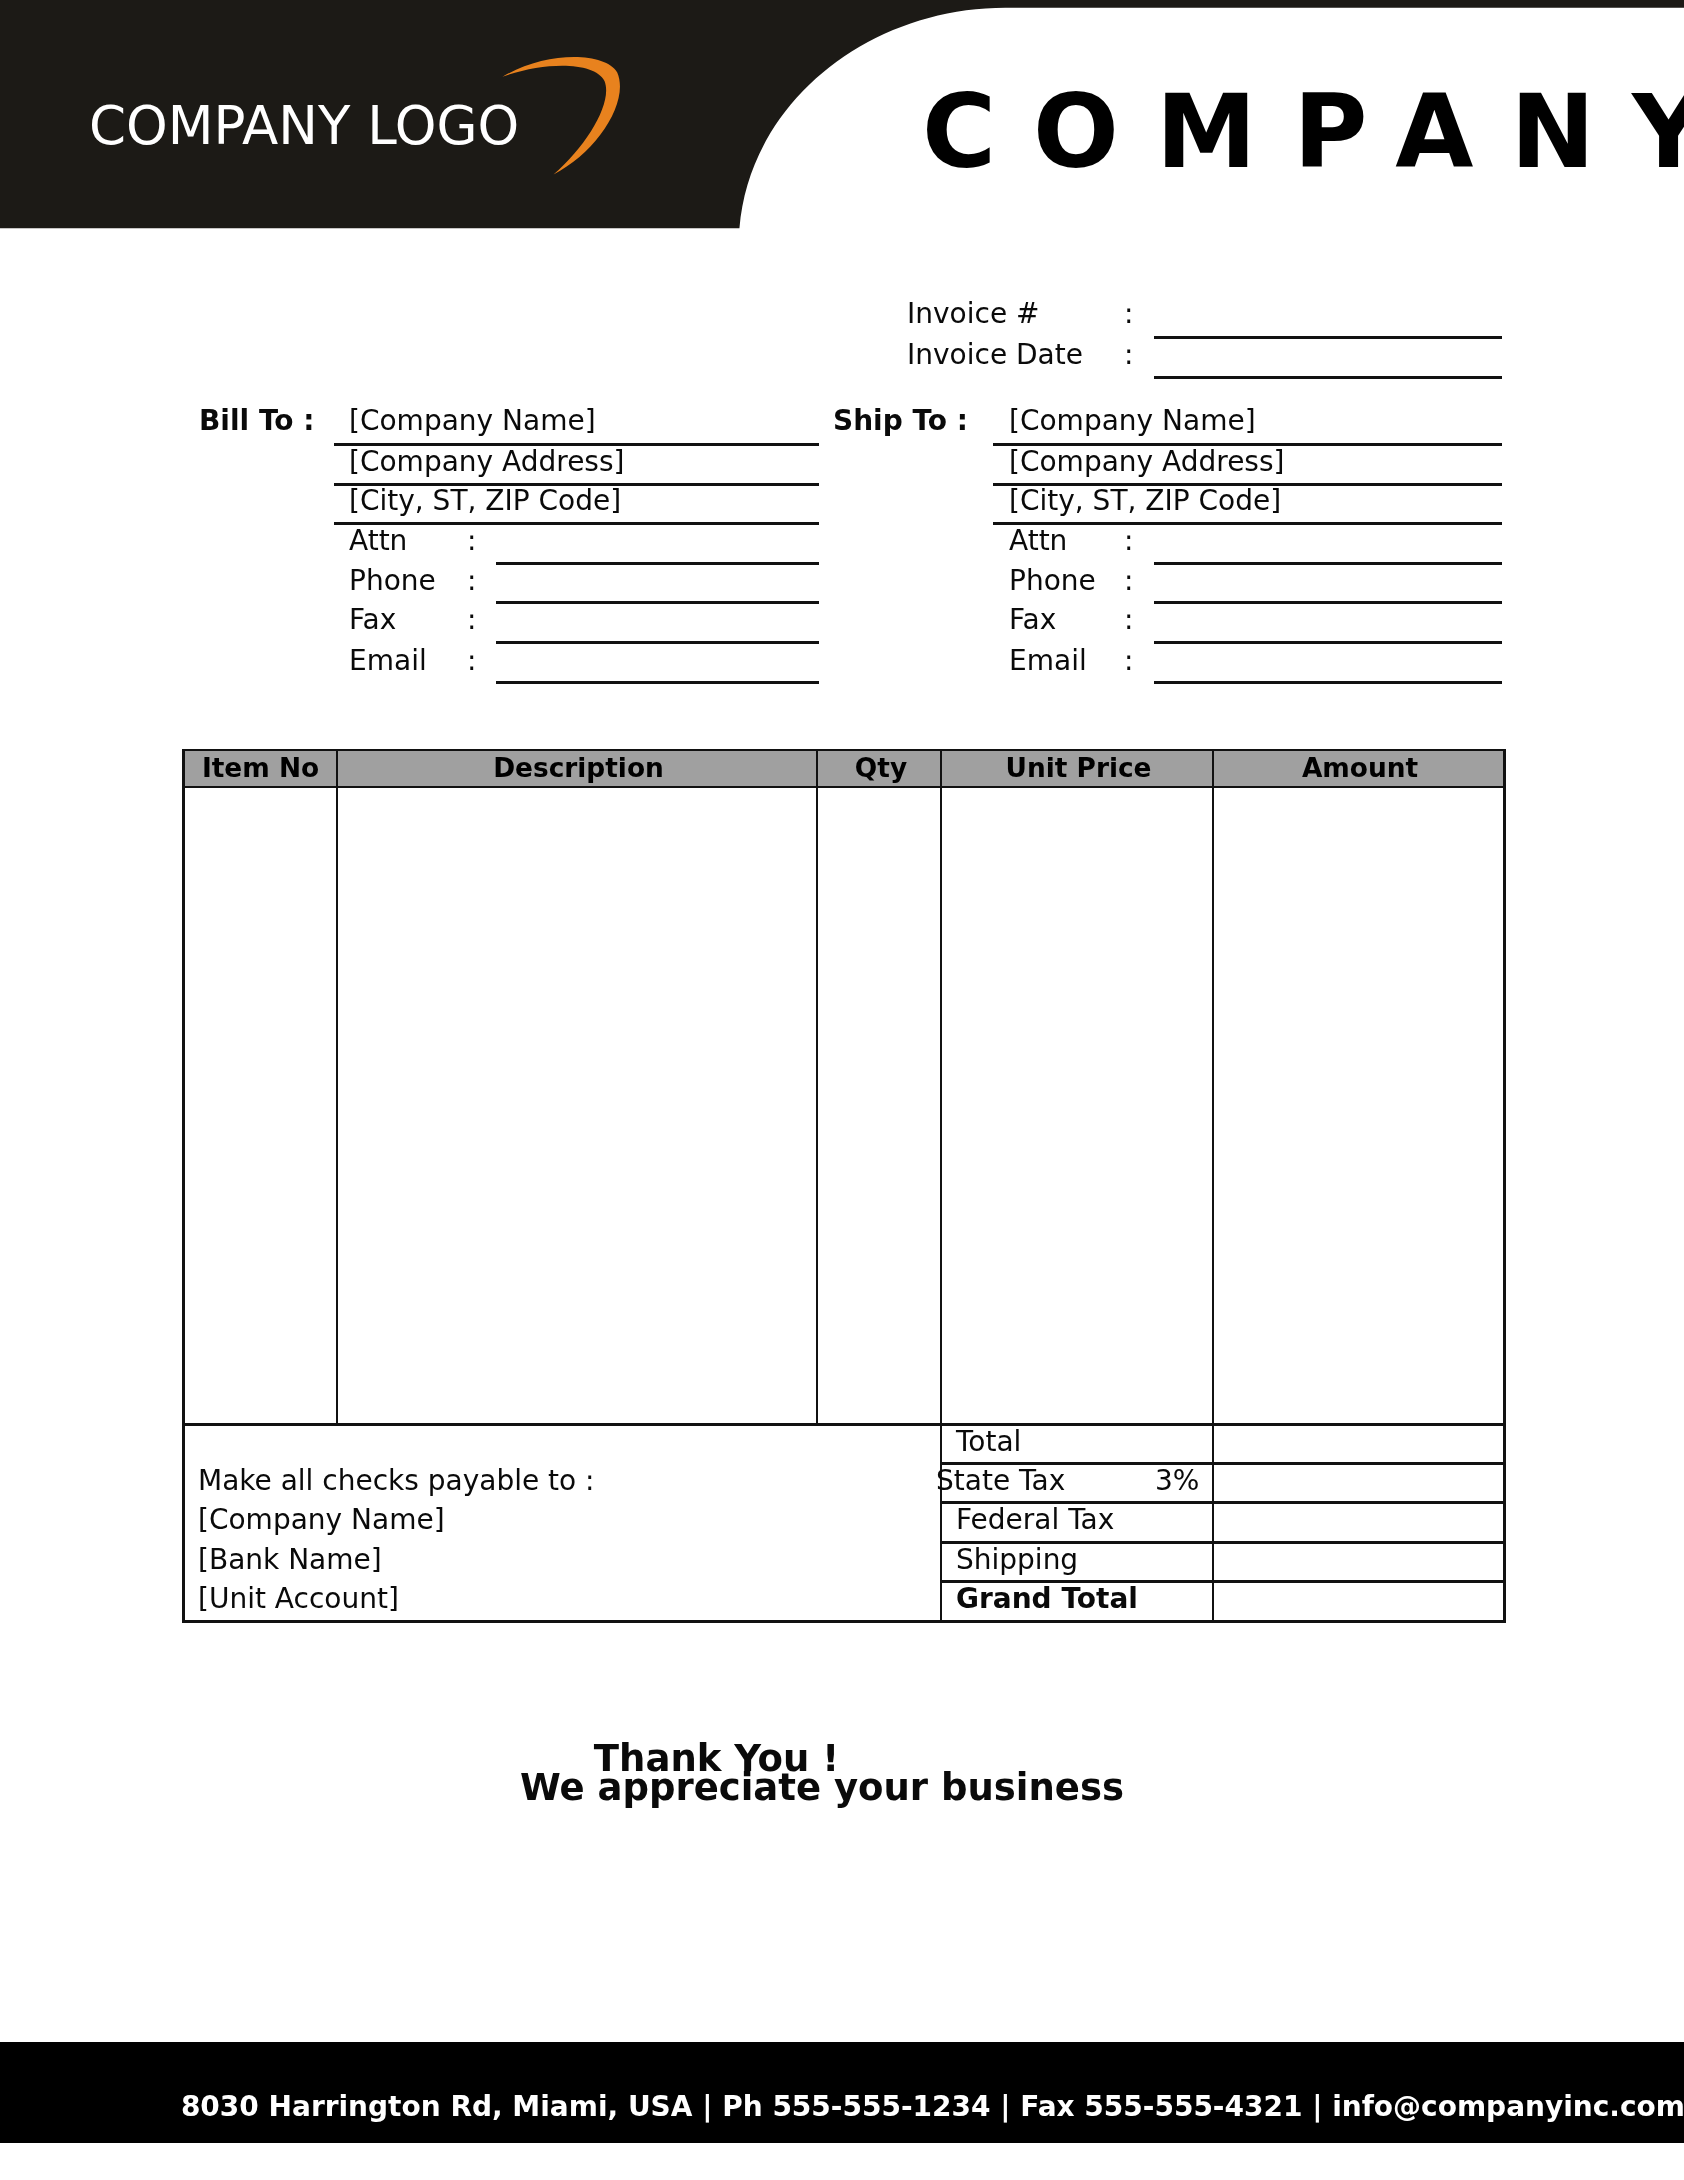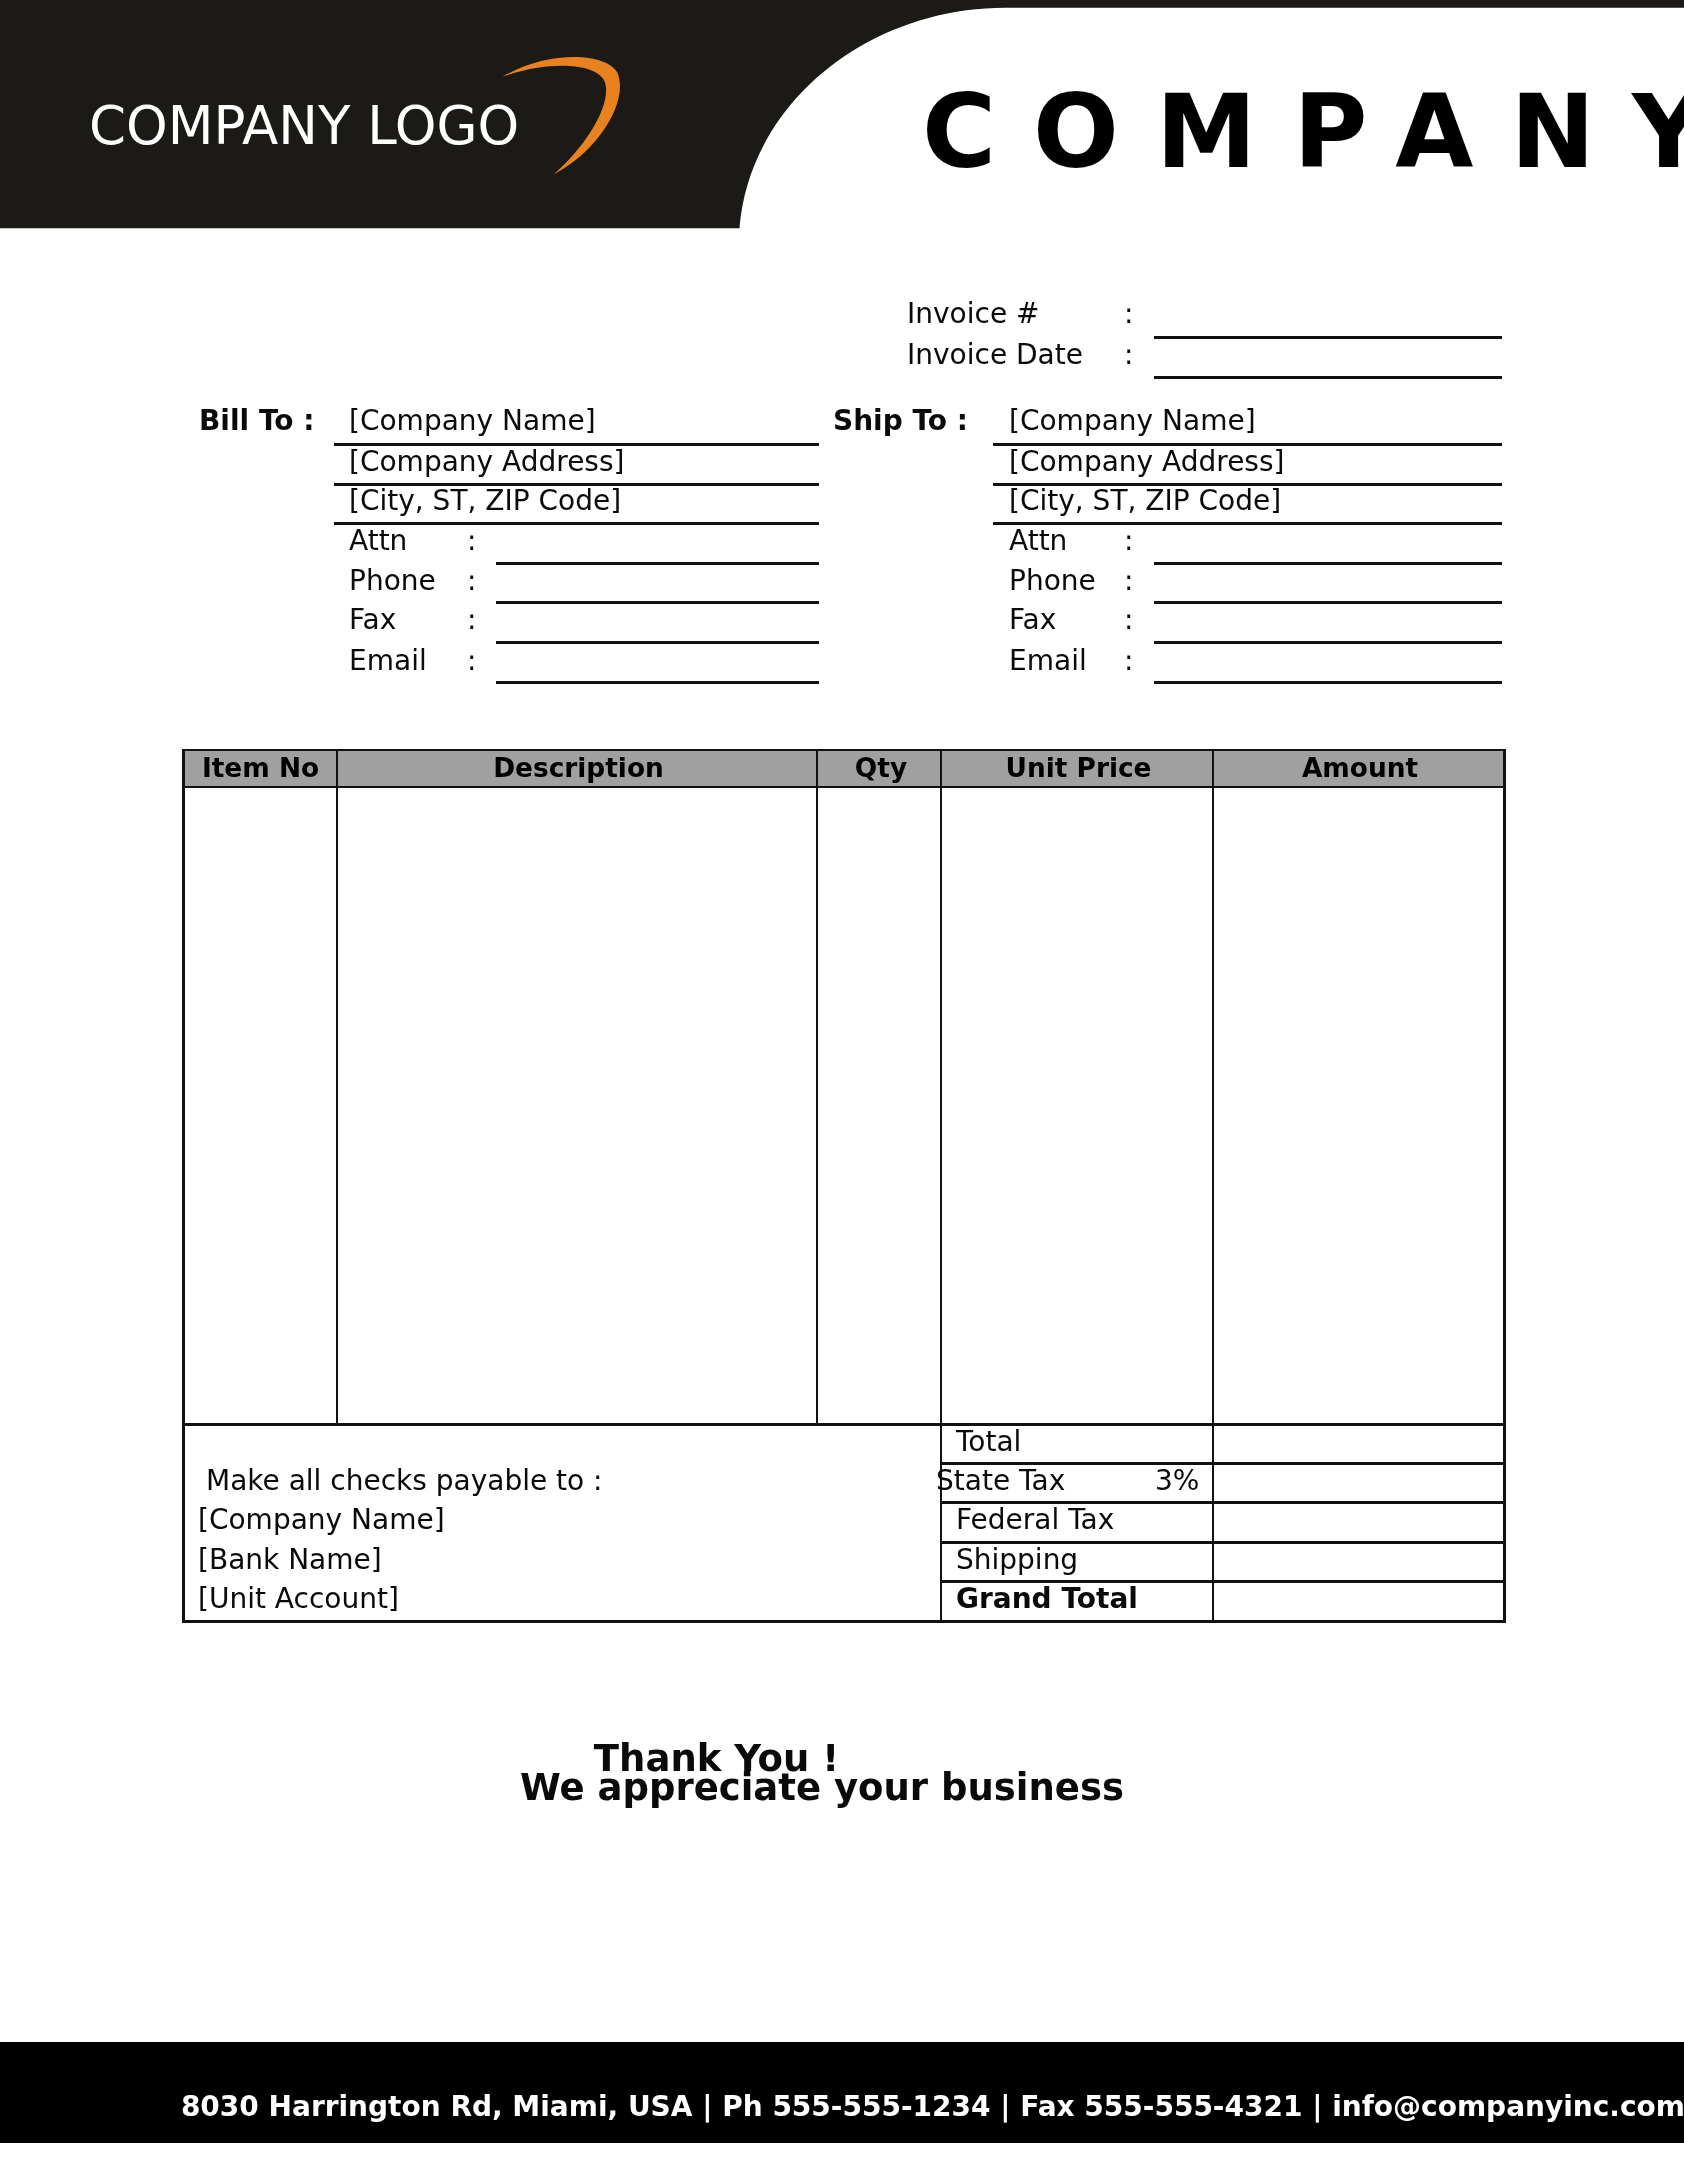--- a/index.html
+++ b/index.html
@@ -122,21 +122,21 @@
   <div class="abs" style="left:760px; top:39px; width:270px; height:635px;"></div>
   <div class="abs" style="left:1032px; top:39px; width:290px; height:635px;"></div>
 
   <div class="hline" style="left:0; top:674px; width:1324px;"></div>
   <div class="hline" style="left:758px; top:713px; width:566px;"></div>
   <div class="hline" style="left:758px; top:752px; width:566px;"></div>
   <div class="hline" style="left:758px; top:792px; width:566px;"></div>
   <div class="hline" style="left:758px; top:831px; width:566px;"></div>
   <div class="hline" style="left:0; top:871px; width:1324px;"></div>
 
-  <div class="lbl" style="left:24px; top:718px;">Make all checks payable to :</div>
+  <div class="lbl" style="left:16px; top:718px;">Make all checks payable to :</div>
   <div class="lbl" style="left:16px; top:757px;">[Company Name]</div>
   <div class="lbl" style="left:16px; top:797px;">[Bank Name]</div>
   <div class="lbl" style="left:16px; top:836px;">[Unit Account]</div>
 
   <div class="lbl" style="left:774px; top:679px;">Total</div>
   <div class="abs" style="left:1032px; top:676px; width:288px; height:37px;"></div>
   <div class="lbl" style="left:754px; top:718px;">State Tax</div>
   <div class="lbl" style="left:973px; top:718px;">3%</div>
   <div class="abs" style="left:1032px; top:716px; width:288px; height:37px;"></div>
   <div class="lbl" style="left:774px; top:757px;">Federal Tax</div>

